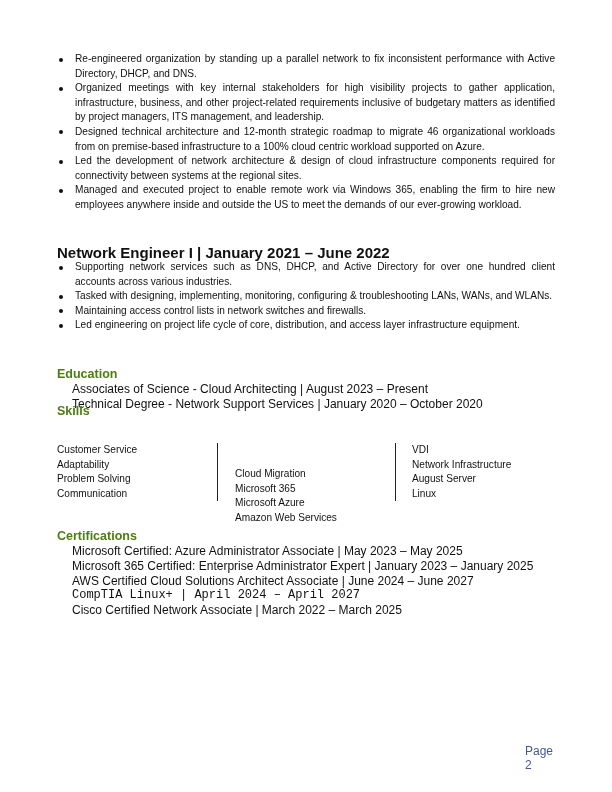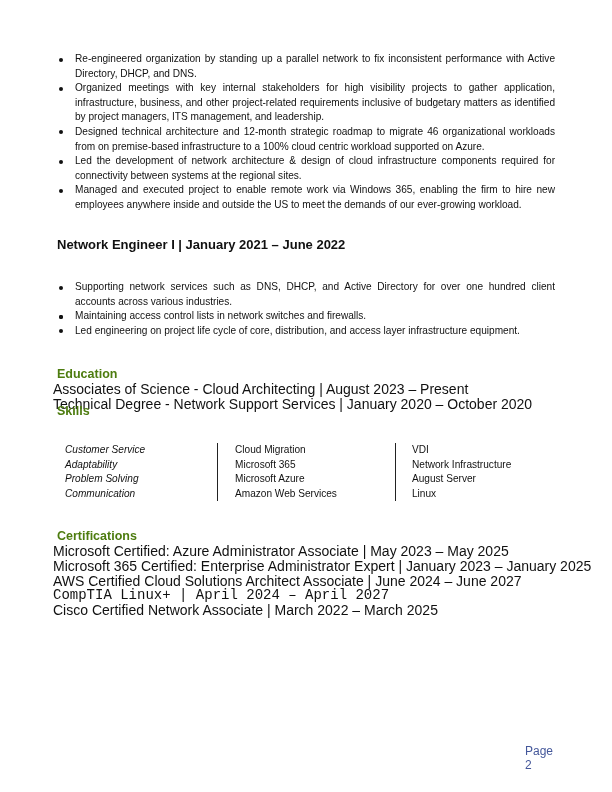--- a/index.html
+++ b/index.html
@@ -5,26 +5,26 @@
     html, body { margin: 0; padding: 0; background: #ffffff; }
     body {
       width: 612px; height: 792px; position: relative; overflow: hidden;
       font-family: "Liberation Sans", sans-serif; color: #111111;
     }
     .page { position: absolute; left: 0; top: 0; width: 552px; height: 792px; }
     .bullets { position: absolute; left: 57px; width: 498px; margin: 0; padding: 0; list-style: none; }
     .bullets li { position: relative; padding-left: 18px; font-size: 10.1px; line-height: 14.6px; text-align: justify; margin: 0; }
     .bullets li .dot { position: absolute; left: 2px; top: 5.5px; width: 4px; height: 4px; border-radius: 50%; background: #111; }
     #top-bullets { top: 52px; }
-    .job-title { position: absolute; left: 57px; top: 238px; font-size: 13px; font-weight: bold; line-height: 14px; }
-    #job2-bullets { top: 260px; margin-top: 20px; }
+    .job-title { position: absolute; left: 57px; top: 246px; font-size: 15px; font-weight: bold; line-height: 14px; }
+    #job2-bullets { top: 260px; }
     .section-heading {
       position: absolute; left: 57px; font-size: 12.5px; font-weight: bold; color: #4d7c0f; line-height: 16px;
     }
-    .line { position: absolute; left: 53px; font-size: 14px; line-height: 14.6px; white-space: nowrap; }
+    .line { position: absolute; left: 72px; font-size: 12px; line-height: 14.6px; white-space: nowrap; }
     .skills { position: absolute; left: 57px; top: 443px; width: 500px; height: 60px; }
     .skill-col { position: absolute; top: 0; font-size: 10.1px; line-height: 14.6px; }
     .skill-col div { white-space: nowrap; }
     .divider { position: absolute; top: 0; width: 1px; height: 58px; background: #222; }
     .page-num { position: absolute; left: 525px; top: 744px; font-size: 12px; color: #44579a; }
   </style>
 </head>
 <body>
 
 <div class="page">
@@ -34,39 +34,39 @@
     <li><span class="dot"></span><span>Organized meetings with key internal stakeholders for high visibility projects to gather application, infrastructure, business, and other project-related requirements inclusive of budgetary matters as identified by project managers, ITS management, and leadership.</span></li>
     <li><span class="dot"></span><span>Designed technical architecture and 12-month strategic roadmap to migrate 46 organizational workloads from on premise-based infrastructure to a 100% cloud centric workload supported on Azure.</span></li>
     <li><span class="dot"></span><span>Led the development of network architecture &amp; design of cloud infrastructure components required for connectivity between systems at the regional sites.</span></li>
     <li><span class="dot"></span><span>Managed and executed project to enable remote work via Windows 365, enabling the firm to hire new employees anywhere inside and outside the US to meet the demands of our ever-growing workload.</span></li>
   </ul>
 
   <div class="job-title">Network Engineer I |  January 2021 – June 2022</div>
 
   <ul class="bullets" id="job2-bullets">
     <li><span class="dot"></span><span>Supporting network services such as DNS, DHCP, and Active Directory for over one hundred client accounts across various industries.</span></li>
-    <li><span class="dot"></span></li>
+    <li><span class="dot"></span><span>Tasked with designing, implementing, monitoring, configuring &amp; troubleshooting LANs, WANs, and WLANs.</span></li>
     <li><span class="dot"></span><span>Maintaining access control lists in network switches and firewalls.</span></li>
     <li><span class="dot"></span><span>Led engineering on project life cycle of core, distribution, and access layer infrastructure equipment.</span></li>
   </ul>
 
   <div class="section-heading" style="top:366px;">Education</div>
   <div class="line" style="top:382px;">Associates of Science - Cloud Architecting | August 2023 – Present</div>
   <div class="line" style="top:397px;">Technical Degree - Network Support Services | January 2020 – October 2020</div>
 
   <div class="section-heading" style="top:403px;">Skills</div>
   <div class="skills">
-    <div class="skill-col" style="left:8px;font-style:italic;">
+    <div class="skill-col" style="left:0;">
       <div>Customer Service</div>
       <div>Adaptability</div>
       <div>Problem Solving</div>
       <div>Communication</div>
     </div>
     <div class="divider" style="left:160px;"></div>
-    <div class="skill-col" style="left:178px;">
+    <div class="skill-col" style="left:178px;margin-top:24px;">
       <div>Cloud Migration</div>
       <div>Microsoft 365</div>
       <div>Microsoft Azure</div>
       <div>Amazon Web Services</div>
     </div>
     <div class="divider" style="left:338px;"></div>
     <div class="skill-col" style="left:355px;">
       <div>VDI</div>
       <div>Network Infrastructure</div>
       <div>August Server</div>

